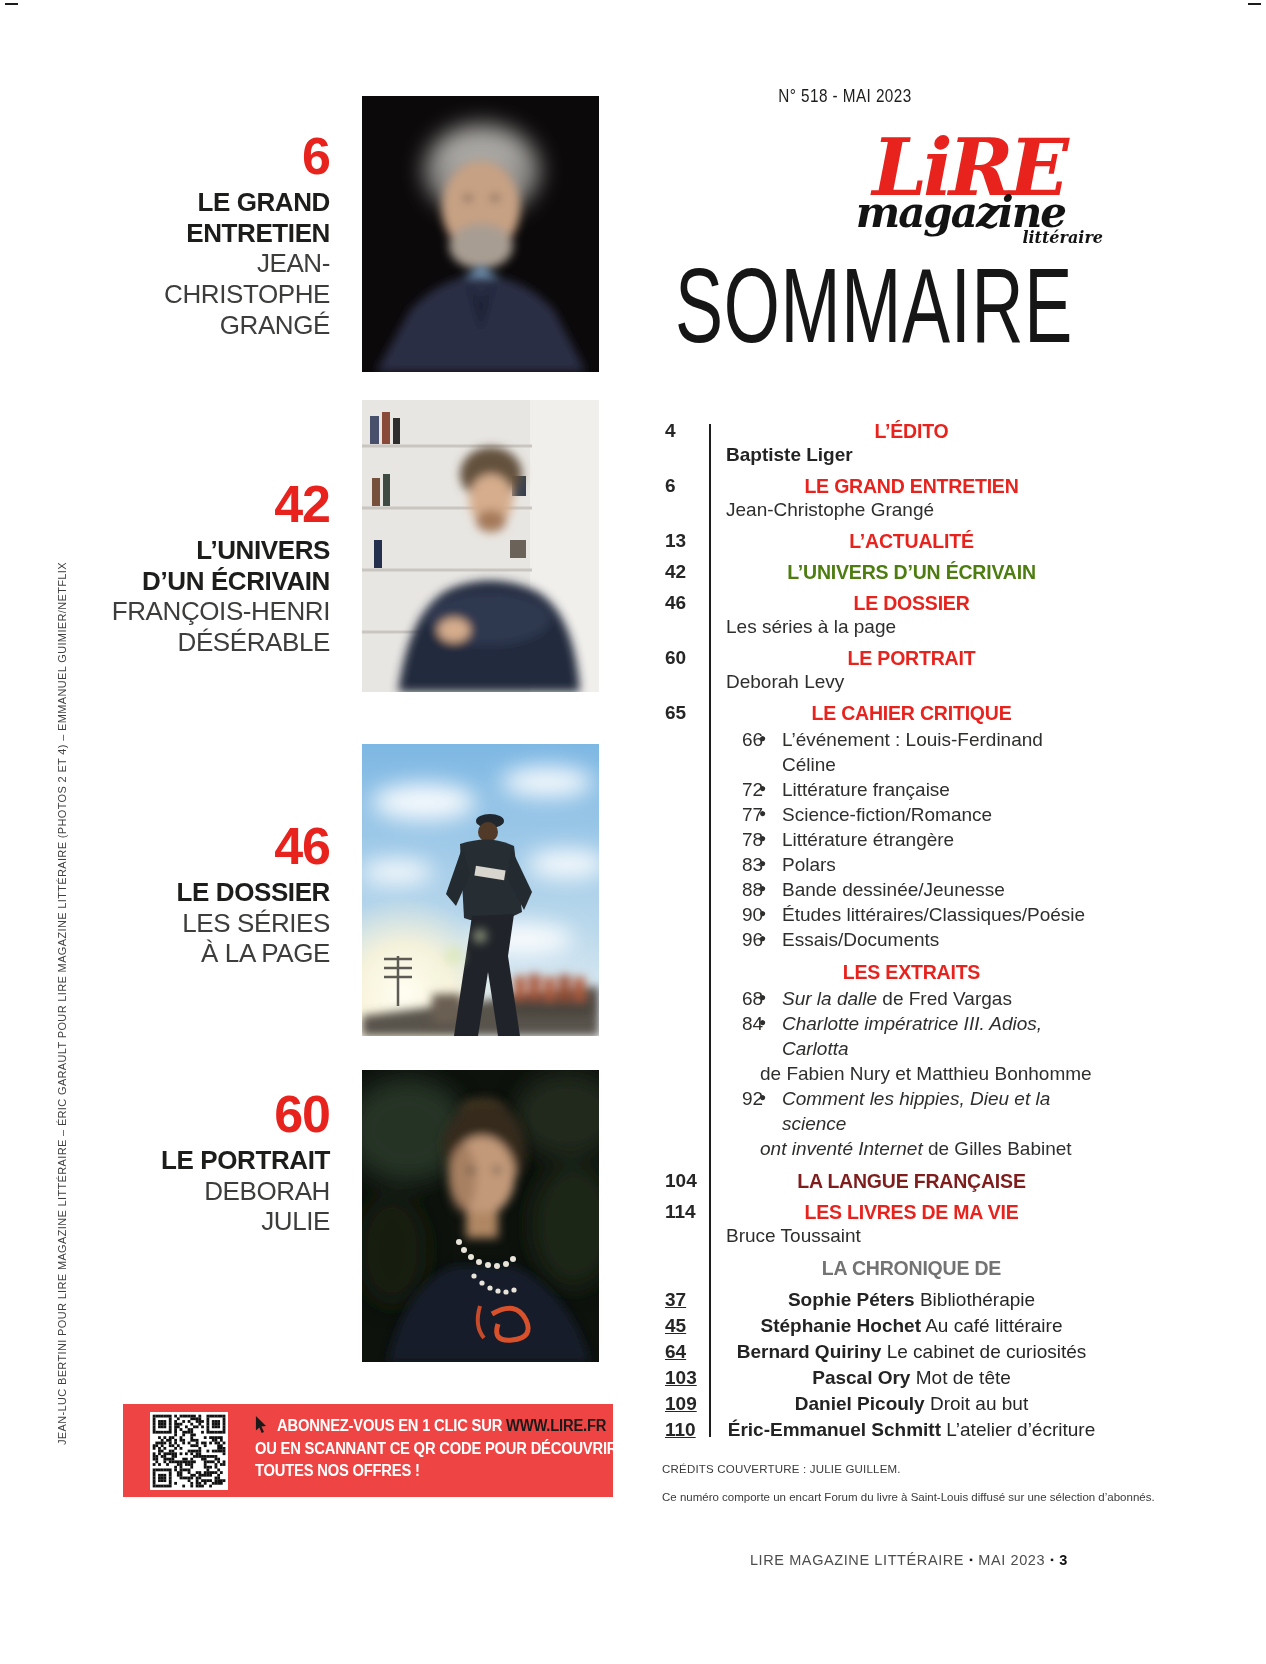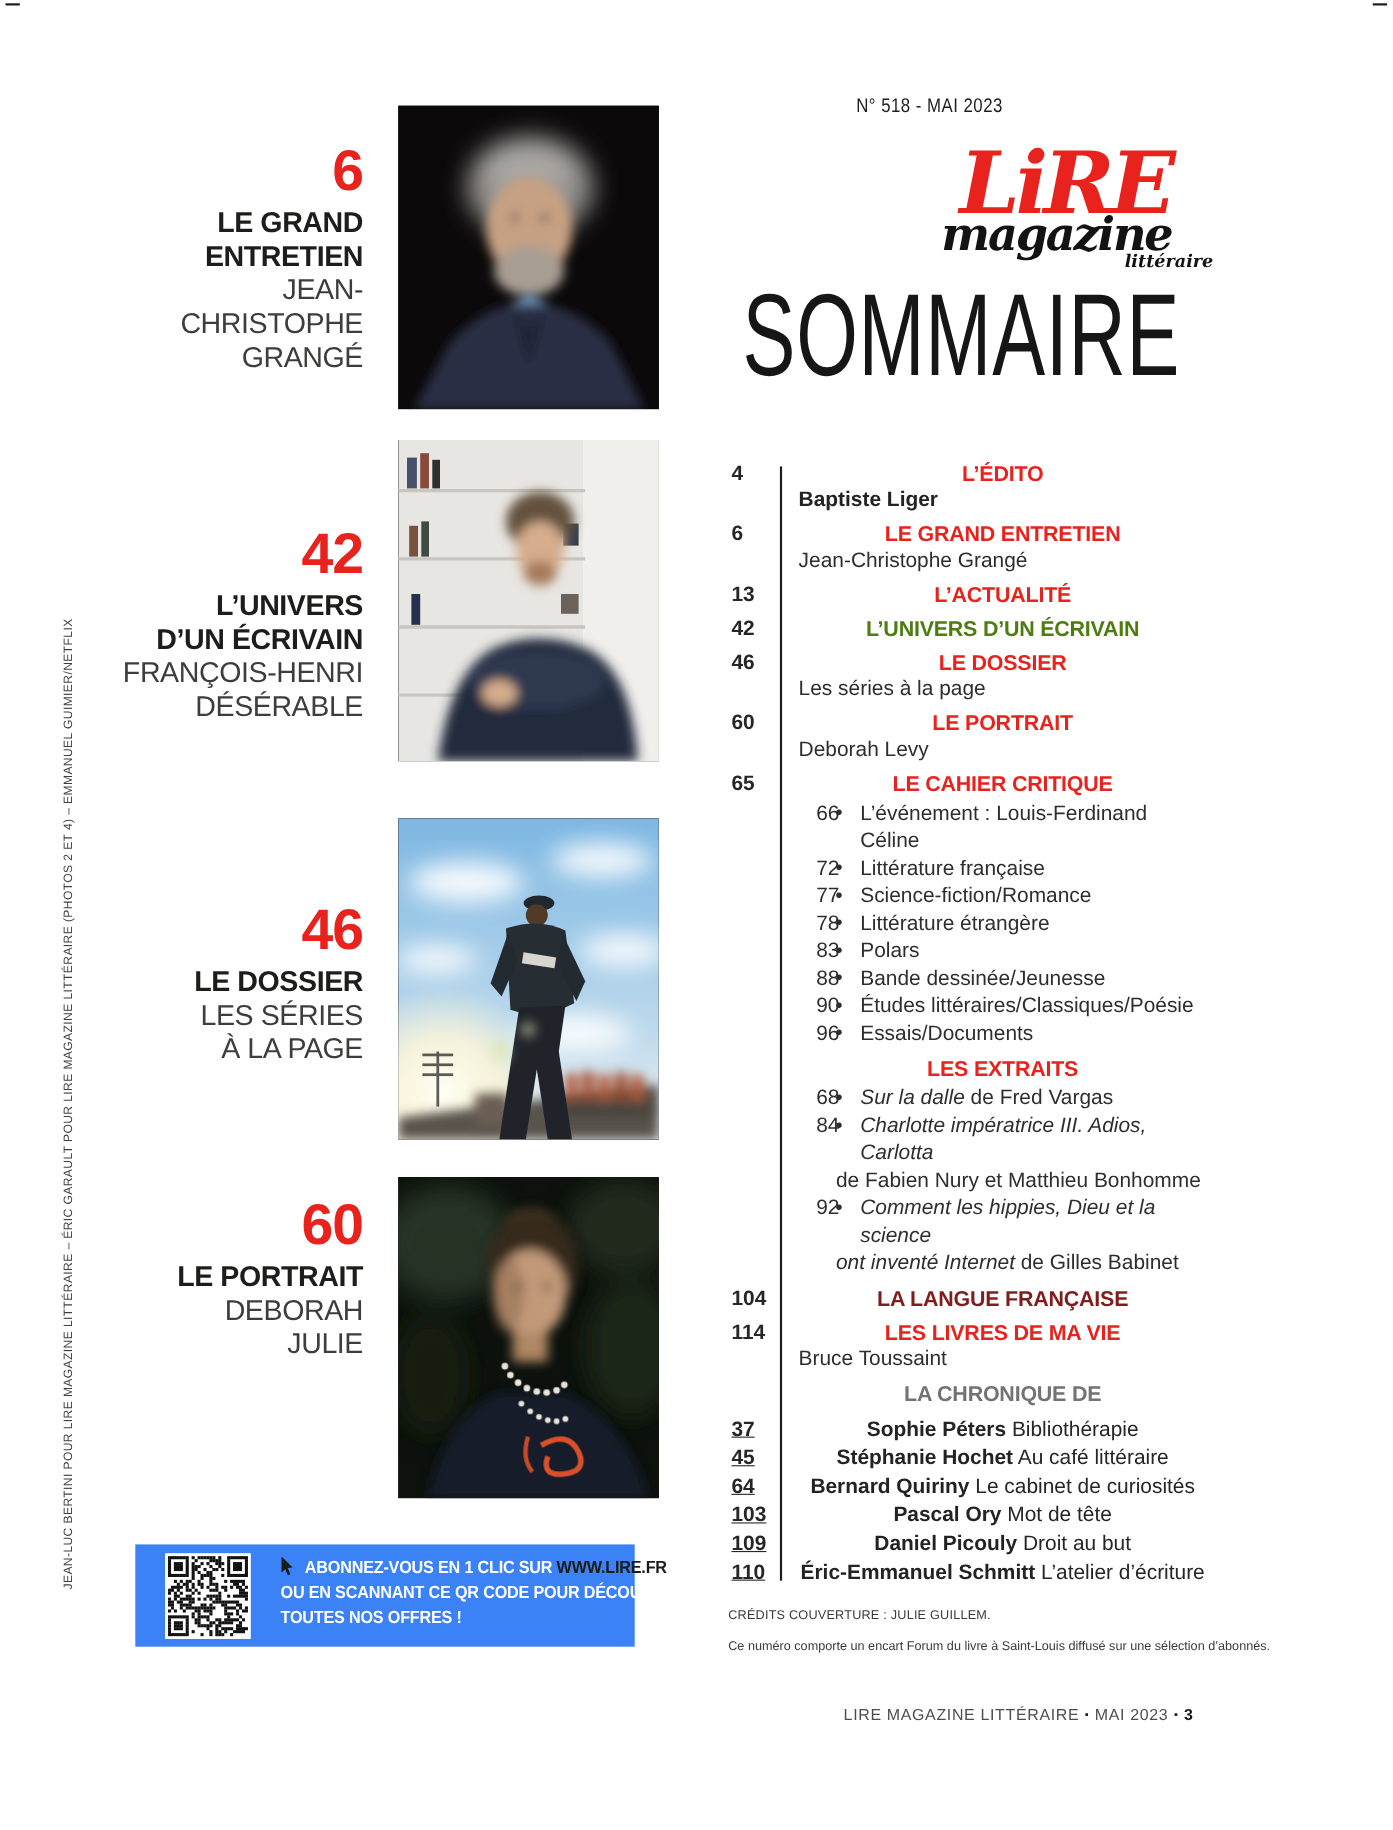--- a/index.html
+++ b/index.html
@@ -59,21 +59,21 @@
   .qr{position:absolute;left:27px;top:8px;width:78px;height:78px;background:#fff;}
   .qr svg{display:block;width:100%;height:100%;}
   .banner-text{position:absolute;left:132px;top:11px;width:352px;color:#fff;font-weight:bold;
     font-size:16px;line-height:1.42;letter-spacing:-0.2px;transform:scaleX(0.92);transform-origin:left top;white-space:nowrap;}
   .banner-link{color:#1a1a1a;}
   .cursor-icon{display:inline-block;vertical-align:-2px;margin-right:8px;}
 
   
   .credits1{position:absolute;left:662px;top:1463px;font-size:11.5px;color:#3a3a3a;letter-spacing:0.2px;}
   .credits2{position:absolute;left:662px;top:1491px;font-size:11.5px;color:#3a3a3a;}
-  .footer{position:absolute;top:1552px;right:181px;font-size:14.5px;color:#4d4d4d;letter-spacing:0.6px;white-space:nowrap;}
+  .footer{position:absolute;top:1552px;right:198px;font-size:14.5px;color:#4d4d4d;letter-spacing:0.6px;white-space:nowrap;}
   .footer .sep{font-size:10px;color:#1a1a1a;vertical-align:2px;padding:0 5px;}
   .footer .pg{font-weight:bold;color:#111;}
 </style>
 </head>
 <body>
 
 <div class="page">
 
   <div class="crop" style="left:5px;top:3px;width:13px;height:2px;"></div>
   <div class="crop" style="left:1248px;top:3px;width:13px;height:2px;"></div>
@@ -409,21 +409,21 @@
         </div>
       </div>
       <div class="toc-row chron">
         <div class="toc-num">110</div>
         <div class="toc-body">
           <div class="toc-label"><span class="c-name">Éric-Emmanuel Schmitt</span><span> L’atelier d’écriture</span></div>
         </div>
       </div>
     </div>
 
-  <div class="banner" id="banner" style="background: #3b82f6;">
+  <div class="banner" id="banner" style="background: #ef4444; padding-left: 36px;">
     <div class="qr">
       <svg id="qr-svg" viewBox="0 0 29 29">
           <rect x="1" y="1" width="1.04" height="1.04" fill="#111"></rect>
           <rect x="2" y="1" width="1.04" height="1.04" fill="#111"></rect>
           <rect x="3" y="1" width="1.04" height="1.04" fill="#111"></rect>
           <rect x="4" y="1" width="1.04" height="1.04" fill="#111"></rect>
           <rect x="5" y="1" width="1.04" height="1.04" fill="#111"></rect>
           <rect x="6" y="1" width="1.04" height="1.04" fill="#111"></rect>
           <rect x="7" y="1" width="1.04" height="1.04" fill="#111"></rect>
           <rect x="1" y="2" width="1.04" height="1.04" fill="#111"></rect>

